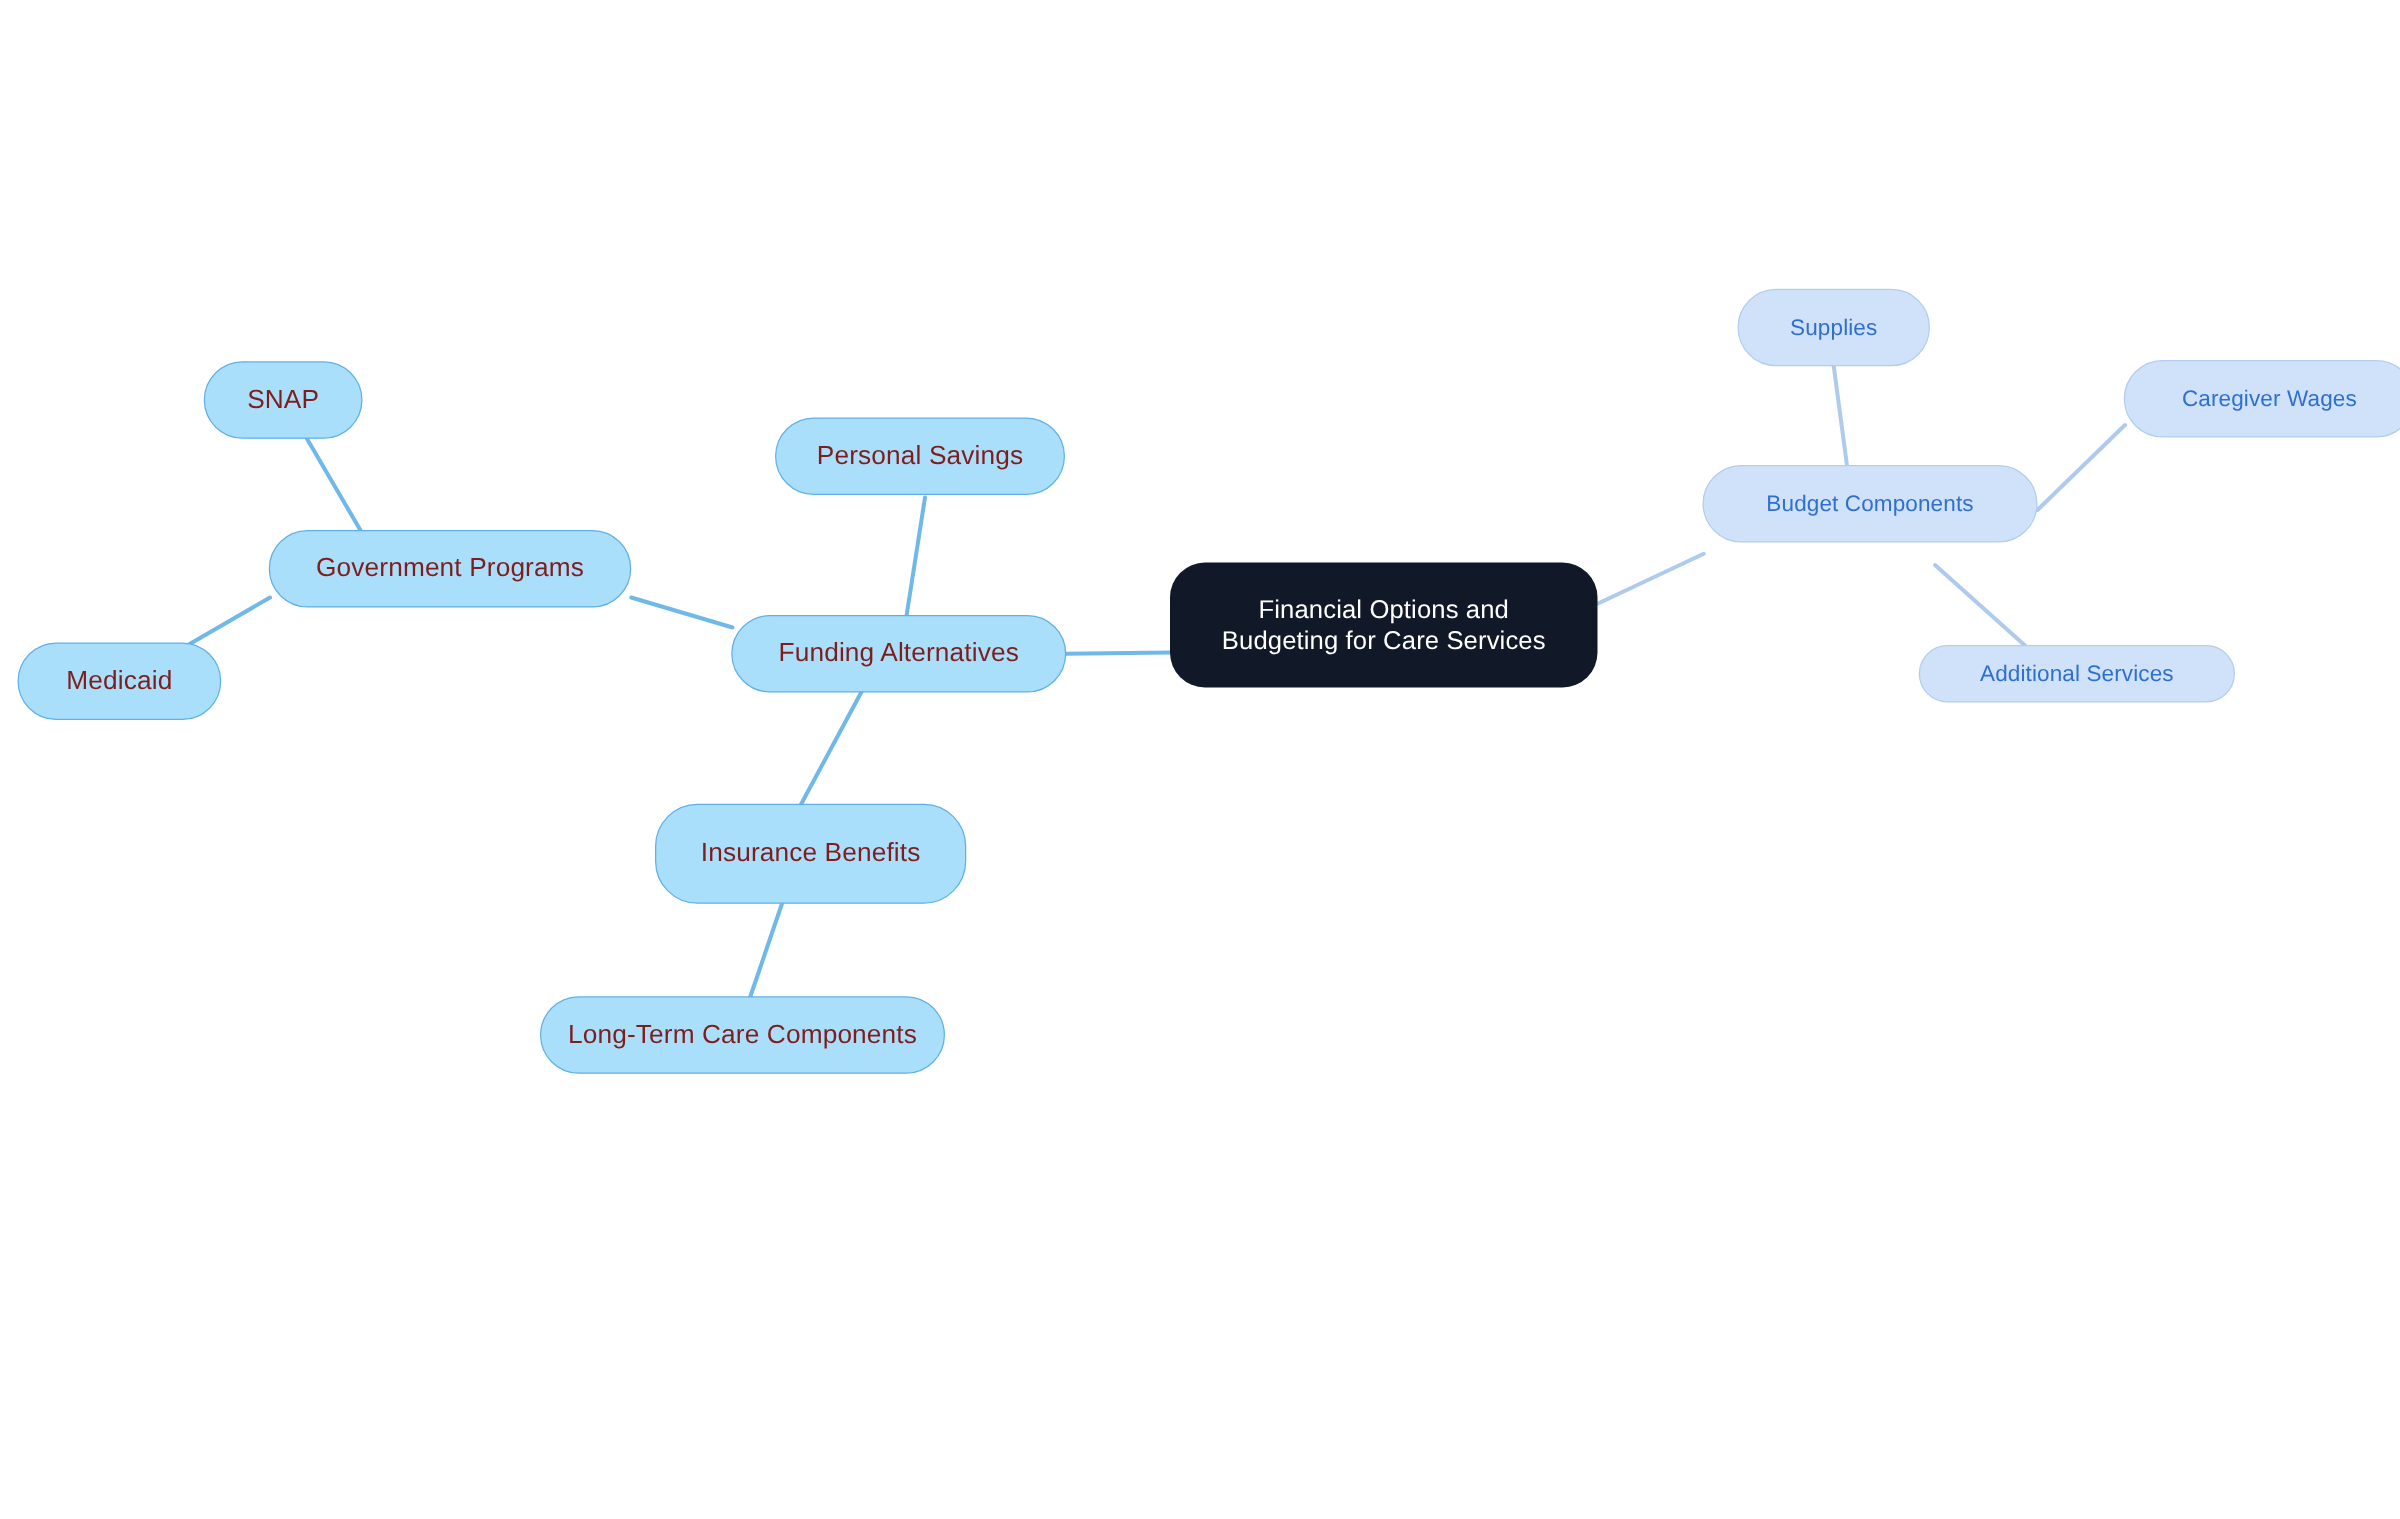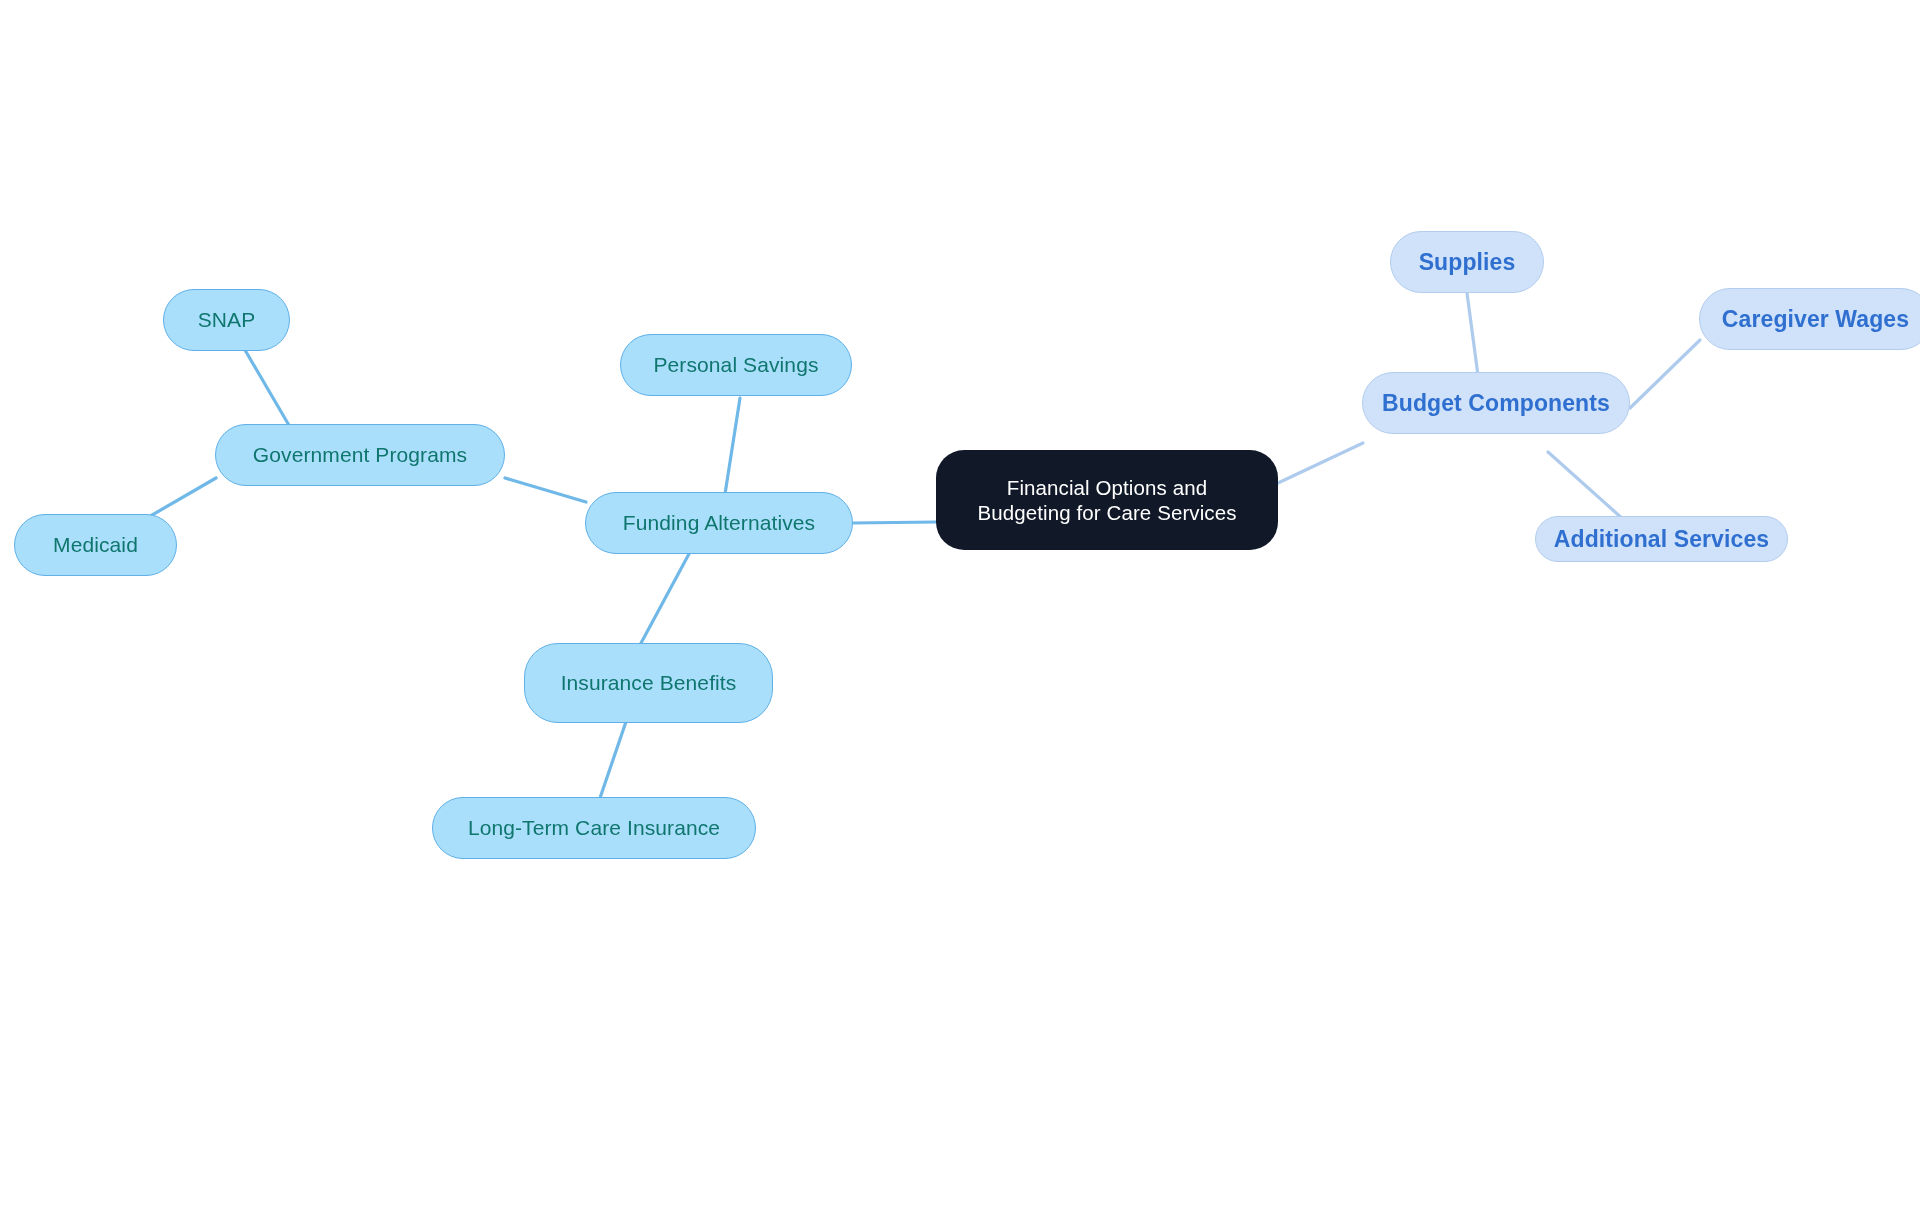--- a/index.html
+++ b/index.html
@@ -55,31 +55,30 @@
     text-align: center;
   }
   .node-root .node-label {
     display: block;
   }
 
   
   .node-b1 {
     background: #aadffb;
     border: 1.6px solid #5fb0e8;
-    color: #0f766e;
+    color: #7f1d1d;
     font-size: 21px;
   }
 
   
   .node-b2 {
     background: #cfe2fa;
     border: 1.4px solid #b3cdee;
     color: #2f6fd0;
-    font-size: 23px;
-    font-weight: bold;
+    font-size: 18px;
   }
 
   .node-label {
     pointer-events: none;
   }
 
   
   #brand-logo {
     position: absolute;
     right: 36px;
@@ -165,21 +164,21 @@
 
   <div class="node node-b1" style="left:14px; top:514px; width:163px; height:62px;">
     <span class="node-label">Medicaid</span>
   </div>
 
   <div class="node node-b1" style="left:524px; top:643px; width:249px; height:80px;">
     <span class="node-label">Insurance Benefits</span>
   </div>
 
   <div class="node node-b1" style="left:432px; top:797px; width:324px; height:62px;">
-    <span class="node-label">Long-Term Care Insurance</span>
+    <span class="node-label">Long-Term Care Components</span>
   </div>
 
   <div class="node node-b2" style="left:1362px; top:372px; width:268px; height:62px;">
     <span class="node-label">Budget Components</span>
   </div>
 
   <div class="node node-b2" style="left:1390px; top:231px; width:154px; height:62px;">
     <span class="node-label">Supplies</span>
   </div>
 

